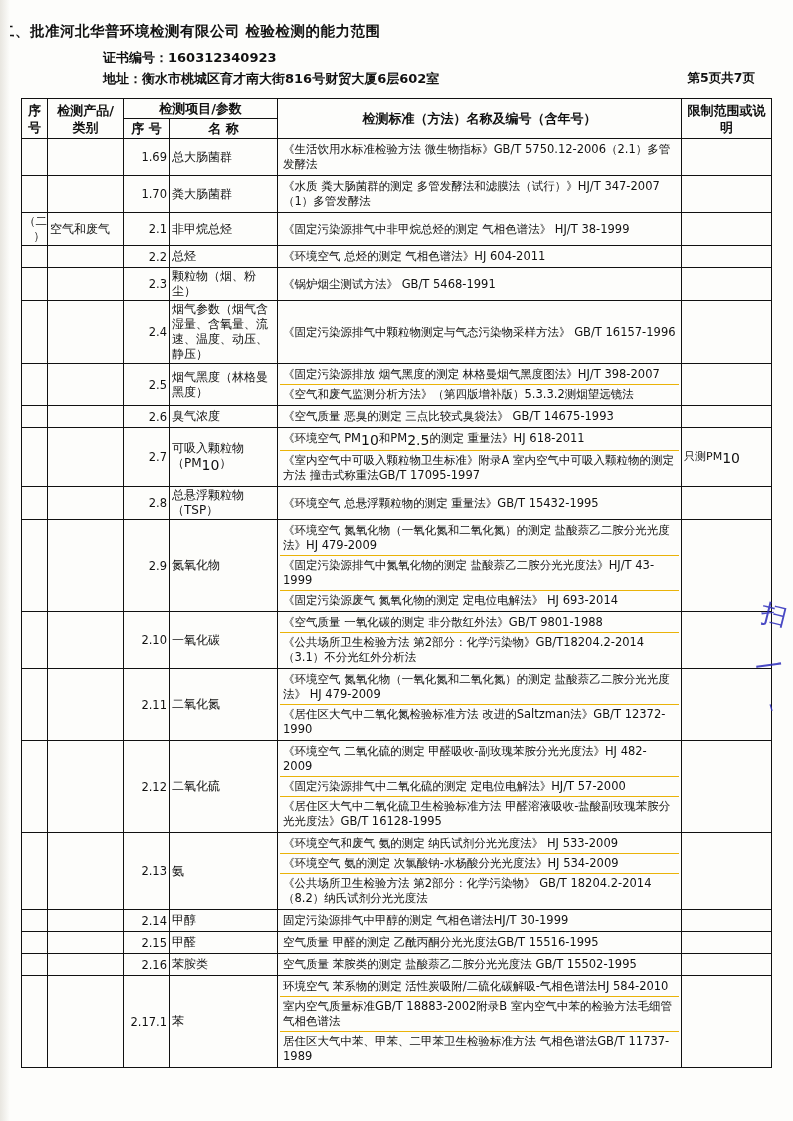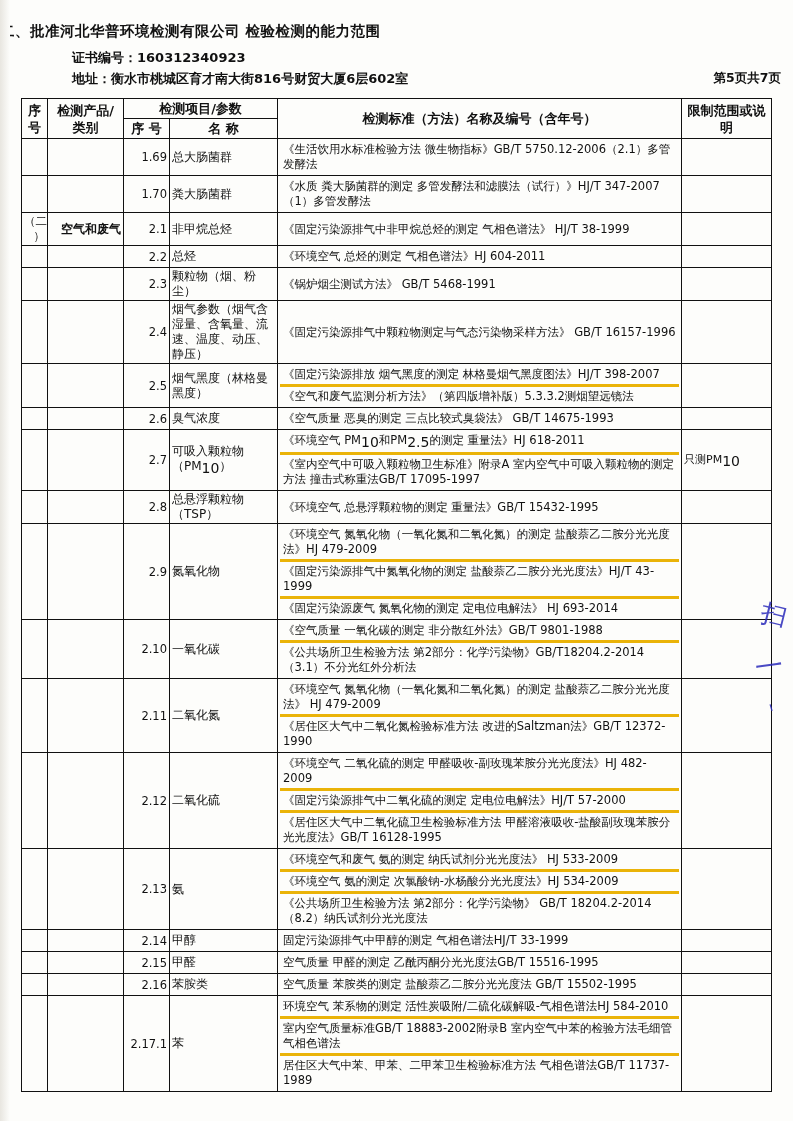--- a/index.html
+++ b/index.html
@@ -18,28 +18,28 @@
   }
   .title{
     text-align:left;
     font-size:14.5px;
     font-weight:bold;
     letter-spacing:.5px;
     padding:22px 12px 6px 0;
   }
   .meta{
     font-size:13px;
-    margin-left:72px;
+    margin-left:103px;
     line-height:21px;
     font-weight:bold;
   }
   .meta .row{position:relative;}
   .pageno{
     position:absolute;
-    right:12px;
+    right:38px;
     bottom:1px;
     font-size:12.5px;
     font-weight:bold;
   }
   table.main{
     border-collapse:collapse;
     margin:9px auto 0 auto;
     width:750px;
     table-layout:fixed;
   }
@@ -62,43 +62,42 @@
   .c-std{width:calc(750px - 26px - 76px - 46px - 108px - 90px);}
   .c-lim{width:90px;}
 
   td.seq,td.no{
     font-size:11.5px;
     text-align:right;
     font-family:"DejaVu Sans",sans-serif;
   }
   td.prod{
     font-size:12px;
-    text-align:right;
+    text-align:left;
     line-height:16px;
-    font-weight:bold;
   }
   td.name{
     font-size:12px;
     line-height:15px;
     padding:2px 3px;
   }
   td.lim{
     font-size:11px;
     line-height:14px;
     padding:2px 3px;
     margin-left:25px;
   }
   td.std{
     font-size:11.5px;
     line-height:15px;
     padding:0;
   }
   td.std .sub{
     padding:2px 3px;
-    border-bottom:3px solid #eab308;
+    border-bottom:1px solid #eab308;
   }
   td.std .sub:last-child{border-bottom:none;}
   sub{font-size:14px;}
 
   
   .mark{
     position:absolute;
     color:#2b2bbb;
     font-family:"DejaVu Serif",serif;
     opacity:.85;
@@ -310,21 +309,21 @@
             <div class="sub">《公共场所卫生检验方法 第2部分：化学污染物》        GB/T 18204.2-2014（8.2）纳氏试剂分光光度法</div>
           </td>
           <td class="lim"></td>
         </tr>
         <tr>
           <td class="seq"></td>
           <td class="prod"></td>
           <td class="no">2.14</td>
           <td class="name">甲醇</td>
           <td class="std">
-            <div class="sub">固定污染源排气中甲醇的测定 气相色谱法HJ/T 33-1999</div>
+            <div class="sub">固定污染源排气中甲醇的测定 气相色谱法HJ/T 30-1999</div>
           </td>
           <td class="lim"></td>
         </tr>
         <tr>
           <td class="seq"></td>
           <td class="prod"></td>
           <td class="no">2.15</td>
           <td class="name">甲醛</td>
           <td class="std">
             <div class="sub">空气质量 甲醛的测定 乙酰丙酮分光光度法GB/T 15516-1995</div>

